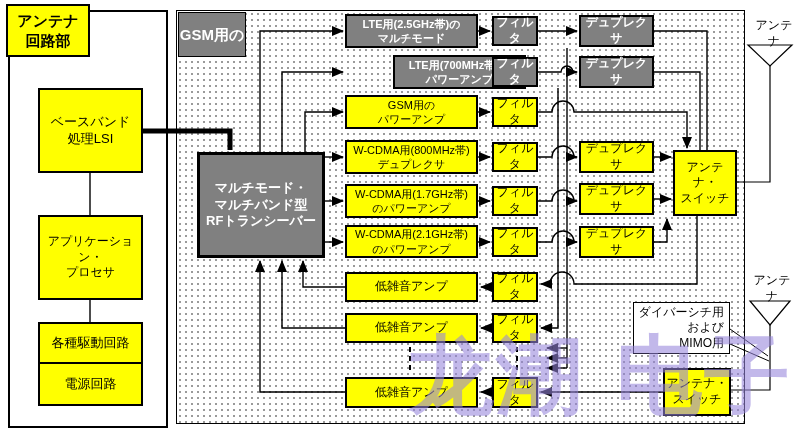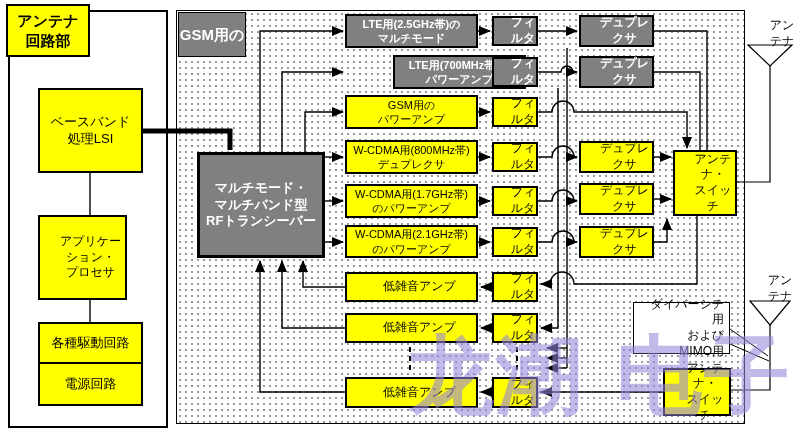--- a/index.html
+++ b/index.html
@@ -12,21 +12,21 @@
   .box{
     position:absolute;box-sizing:border-box;
     display:flex;align-items:center;justify-content:center;text-align:center;
     white-space:pre-line;line-height:1.3;z-index:3;
   }
   .yellow{background:#ffff00;border:2px solid #000;color:#000;}
   .gray{background:#808080;border:2px solid #000;color:#fff;font-weight:bold;}
   .white{background:#fff;border:1px solid #000;color:#000;}
   .hdr{font-weight:bold;font-size:15px;}
   .sm{font-size:11px;}
-  .md{font-size:12px;padding-left:16px;}
+  .md{font-size:12px;}
   .lg{font-size:13px;}
   #digital-panel{left:8px;top:10px;width:160px;height:418px;background:#fff;border:2px solid #000;z-index:1;}
   #rf-region{
     left:176px;top:10px;width:569px;height:414px;border:1px solid #000;z-index:1;
     background-color:#fff;
     background-image:radial-gradient(#9a9a9a 1px,transparent 1.1px);
     background-size:6px 6px;
   }
   #wiring{left:0;top:0;z-index:2;}
   #watermark{
@@ -107,21 +107,21 @@
     <path d="M770,325 V390 H731"></path>
     <path d="M730,329 L768,356" stroke-width="1"></path>
     <path d="M730,344 L769,361" stroke-width="1"></path>
   </g>
 </svg>
 
 <div class="box yellow hdr" style="left:6px;top:4px;width:84px;height:53px;">アンテナ
 回路部</div>
 <div class="box yellow lg" style="left:38px;top:88px;width:105px;height:85px;">ベースバンド
 処理LSI</div>
-<div class="box yellow md" style="left:38px;top:215px;width:89px;height:85px;">アプリケーション・
+<div class="box yellow md" style="left:38px;top:215px;width:105px;height:85px;">アプリケーション・
 プロセサ</div>
 <div class="box yellow lg" style="left:38px;top:322px;width:105px;height:42px;text-align:center;">各種駆動回路</div>
 <div class="box yellow lg" style="left:38px;top:362px;width:105px;height:44px;">電源回路</div>
 
 <div class="box gray hdr" style="left:178px;top:12px;width:68px;height:45px;border-width:1px;">GSM用の</div>
 <div class="box gray trx" style="left:197px;top:152px;width:128px;height:106px;">マルチモード・
 マルチバンド型
 RFトランシーバー</div>
 
 <div class="box gray sm" style="left:345px;top:14px;width:133px;height:34px;">LTE用(2.5GHz帯)の

